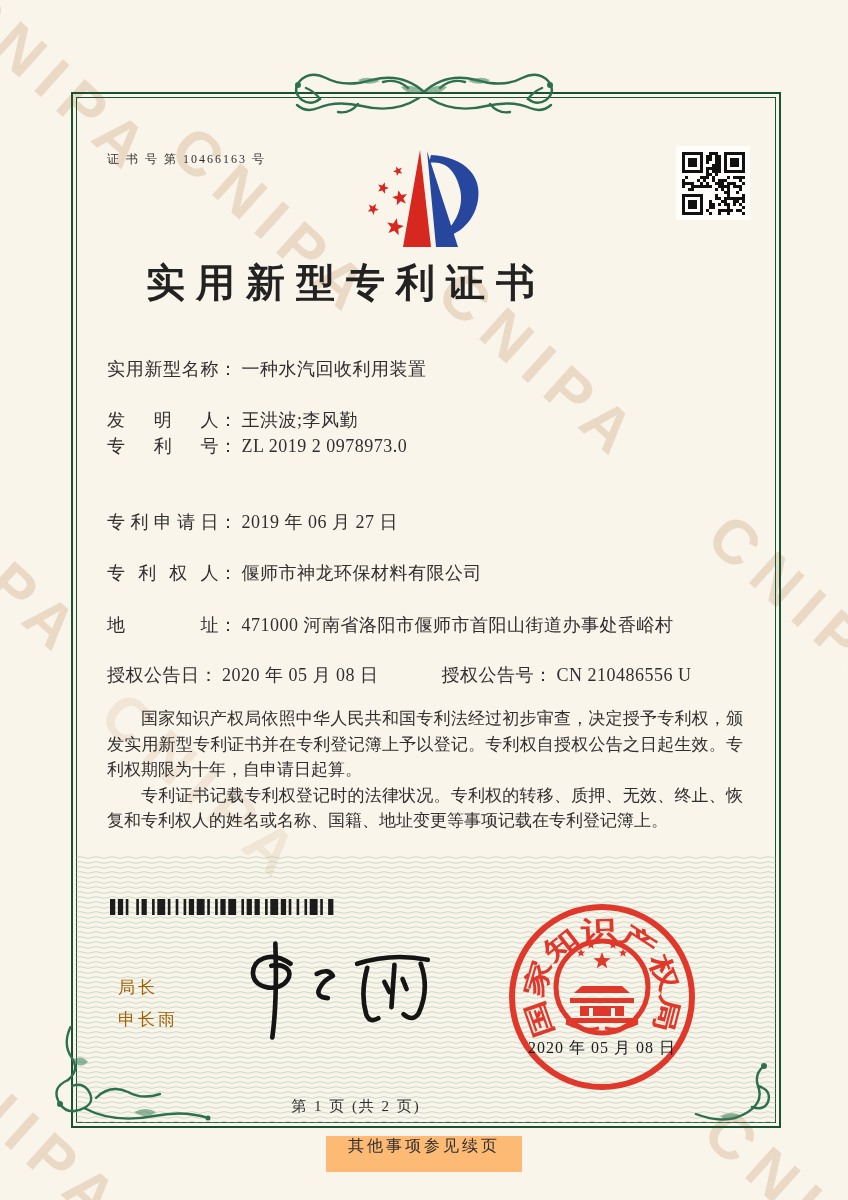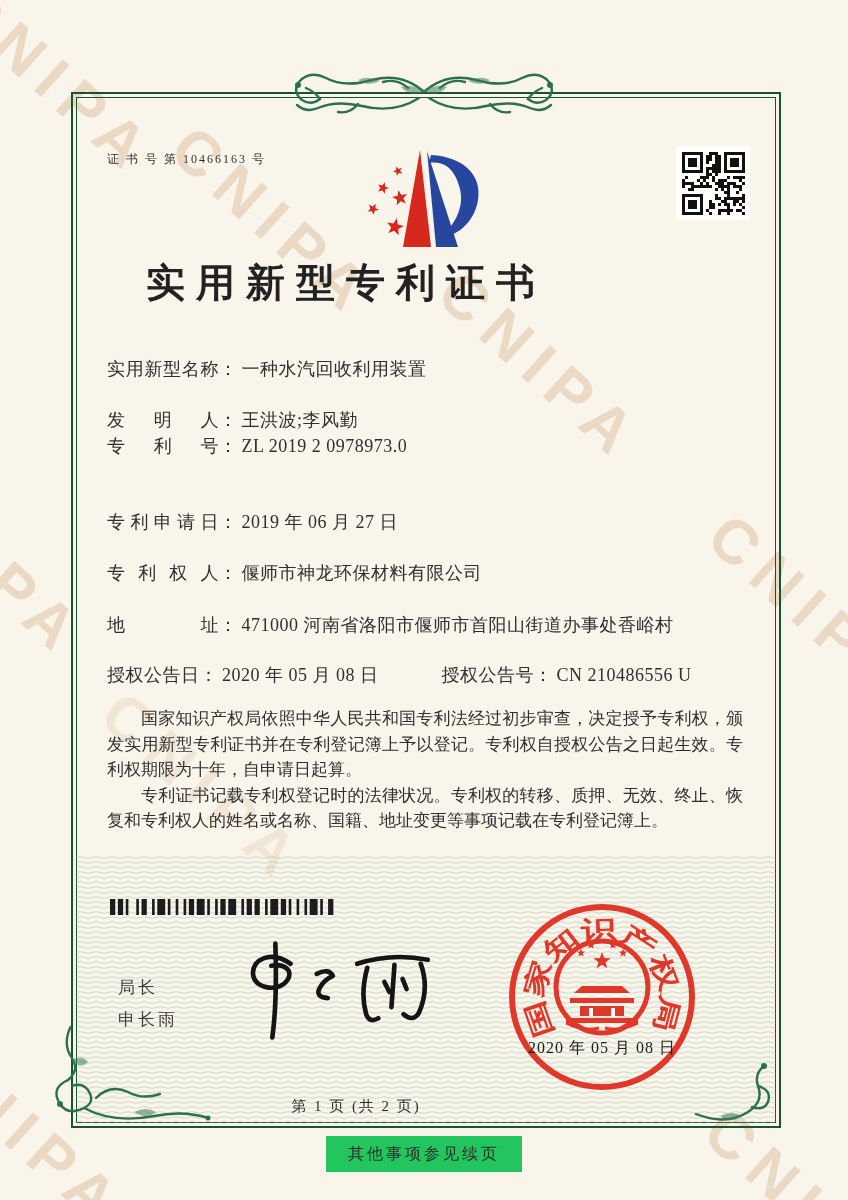--- a/index.html
+++ b/index.html
@@ -22,29 +22,29 @@
               font-weight:bold;letter-spacing:11px;color:#222;z-index:3;}
   .row{position:absolute;left:107px;font-size:18px;letter-spacing:.5px;white-space:nowrap;z-index:3;}
   .flabel{display:inline-block;width:112px;text-align:justify;text-align-last:justify;vertical-align:top;}
   .fvalue{margin-left:4px;}
   .grant2{margin-left:58px;}
   #paragraphs{position:absolute;left:107px;top:700px;width:636px;font-size:17px;line-height:25.5px;
               text-align:justify;z-index:3;margin-top:6px;}
   #paragraphs p{margin:0;text-indent:2em;}
   #barcode-box{position:absolute;left:110px;top:899px;width:226px;height:16px;z-index:3;}
   #signer{position:absolute;left:118px;top:972px;font-family:"Liberation Sans","DejaVu Sans",sans-serif;
-          font-size:17px;letter-spacing:3px;color:#404040;line-height:32px;z-index:3;}
+          font-size:17px;letter-spacing:3px;color:#a16207;line-height:32px;z-index:3;}
   #signature{position:absolute;left:238px;top:933px;width:212px;height:112px;z-index:3;}
   #seal{position:absolute;left:502px;top:897px;width:200px;height:200px;z-index:4;opacity:.93;}
   #seal-date{position:absolute;left:502px;top:1038px;width:200px;text-align:center;font-size:16px;
              letter-spacing:1px;color:#1c1c1c;z-index:5;}
   #page-footer{position:absolute;left:0;top:1097px;width:712px;text-align:center;font-size:15px;
                letter-spacing:2px;z-index:3;}
-  #cont-note{position:absolute;left:326px;top:1136px;width:196px;height:36px;background:#22c55e;
-             z-index:3;display:flex;align-items:center;justify-content:center;font-size:16px;letter-spacing:3px;}
+  #cont-note{position:absolute;left:326px;top:1136px;width:196px;height:36px;background:#fdba74;
+             z-index:3;display:flex;justify-content:center;font-size:16px;letter-spacing:3px;}
   #qr-box{position:absolute;left:676px;top:146px;width:74px;height:74px;background:#fffefb;z-index:3;
           display:flex;align-items:center;justify-content:center;}
   #logo-box{position:absolute;left:368px;top:143px;width:122px;height:112px;z-index:3;}
   .orn{z-index:4;}
   .orn path{fill:none;stroke:#2d7050;stroke-width:2.4px;stroke-linecap:round;}
   .orn .fillleaf{fill:#3a7d58;stroke:none;fill-opacity:.55;}
   .orn circle{fill:#2d7050;}
 </style>
 </head>
 <body>

